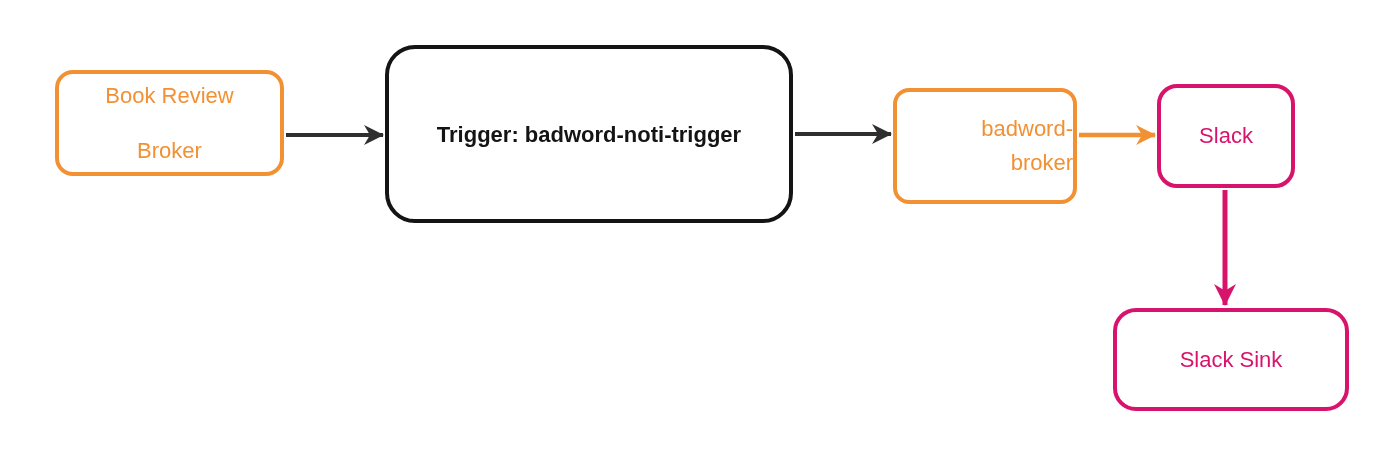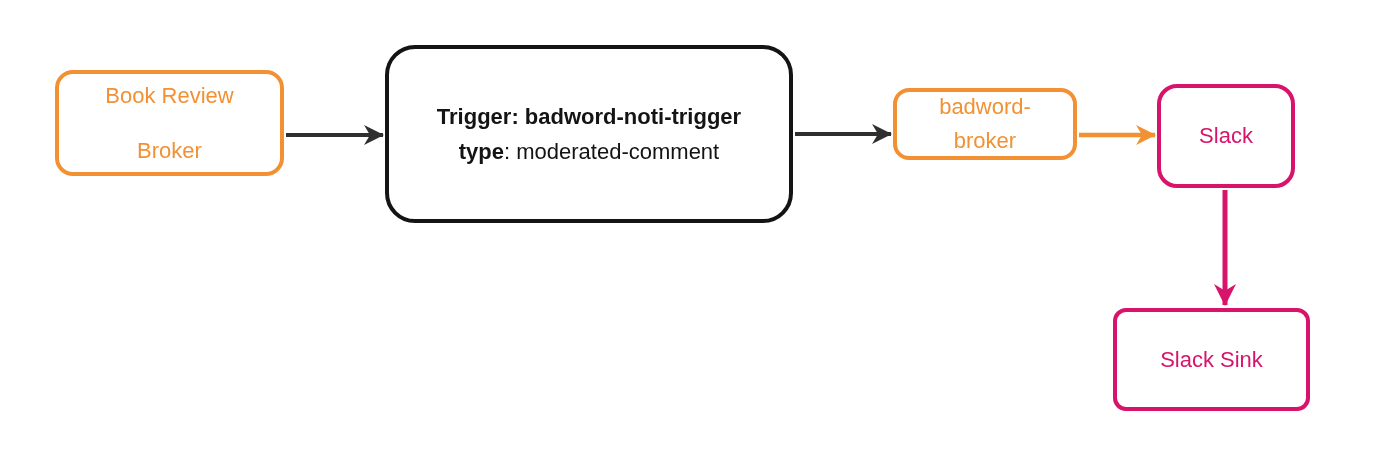--- a/index.html
+++ b/index.html
@@ -51,23 +51,23 @@
     border: 4px solid var(--pink, #d8136b);
     color: var(--pink, #d8136b);
   }
   .node-ink {
     border: 4px solid var(--ink, #141414);
     color: var(--ink, #141414);
   }
 
   #n-book-review-broker { left: 55px;  top: 70px;  width: 229px; height: 106px; border-radius: 18px; gap: 21px; }
   #n-trigger            { left: 385px; top: 45px;  width: 408px; height: 178px; border-radius: 30px; line-height: 35px; }
-  #n-badword-broker     { left: 893px; top: 88px;  width: 184px; height: 72px;  border-radius: 16px; }
+  #n-badword-broker     { left: 893px; top: 88px;  width: 184px; height: 116px;  border-radius: 16px; align-items: flex-end; }
   #n-pipe               { left: 1157px; top: 84px; width: 138px; height: 104px; border-radius: 20px; }
-  #n-slack-sink         { left: 1113px; top: 308px; width: 197px; height: 103px; border-radius: 13px; }
+  #n-slack-sink         { left: 1113px; top: 308px; width: 236px; height: 103px; border-radius: 23px; }
 
   #n-trigger b { font-weight: 700; }
 </style>
 </head>
 <body>
 
 <div class="canvas">
 
   <svg class="arrow-layer" width="1375" height="465" viewBox="0 0 1375 465" xmlns="http://www.w3.org/2000/svg">
     <defs>
@@ -91,21 +91,20 @@
     <line class="edge-pink" x1="1225" y1="190" x2="1225" y2="305" marker-end="url(#mk-pink)"></line>
   </svg>
 
   <div class="node node-orange" id="n-book-review-broker">
     <span class="nline">Book Review</span>
     <span class="nline">Broker</span>
   </div>
 
   <div class="node node-ink" id="n-trigger">
     <span class="nline"><b>Trigger: badword-noti-trigger</b><span></span></span>
-    <span class="nline"><b>type</b><span>: moderated-comment</span></span>
   </div>
 
   <div class="node node-orange" id="n-badword-broker">
     <span class="nline">badword-</span>
     <span class="nline">broker</span>
   </div>
 
   <div class="node node-pink" id="n-pipe">
     <span class="nline">Slack</span>
   </div>

